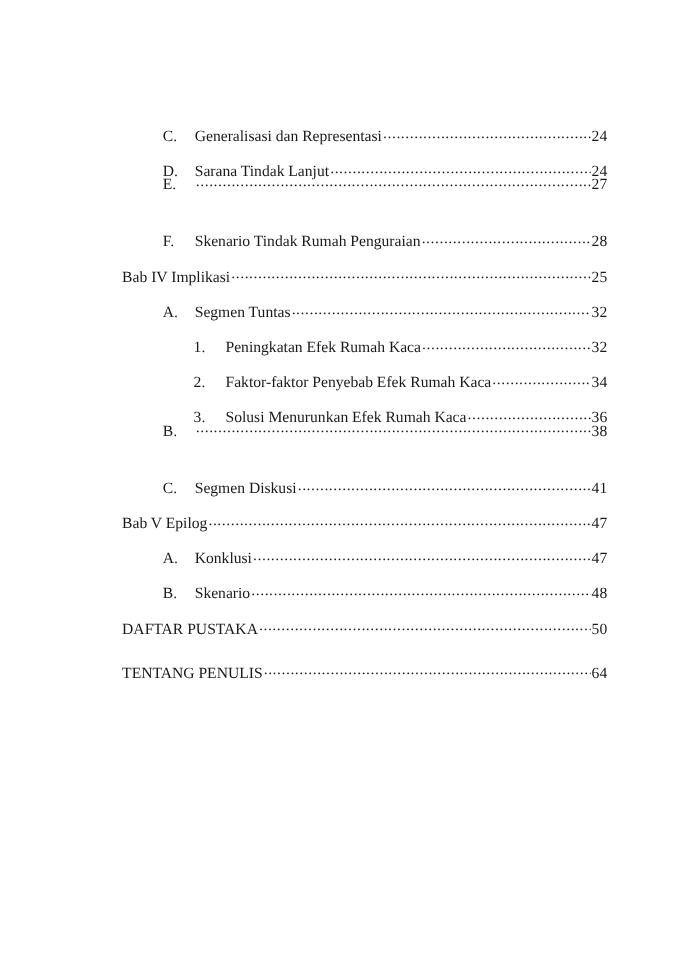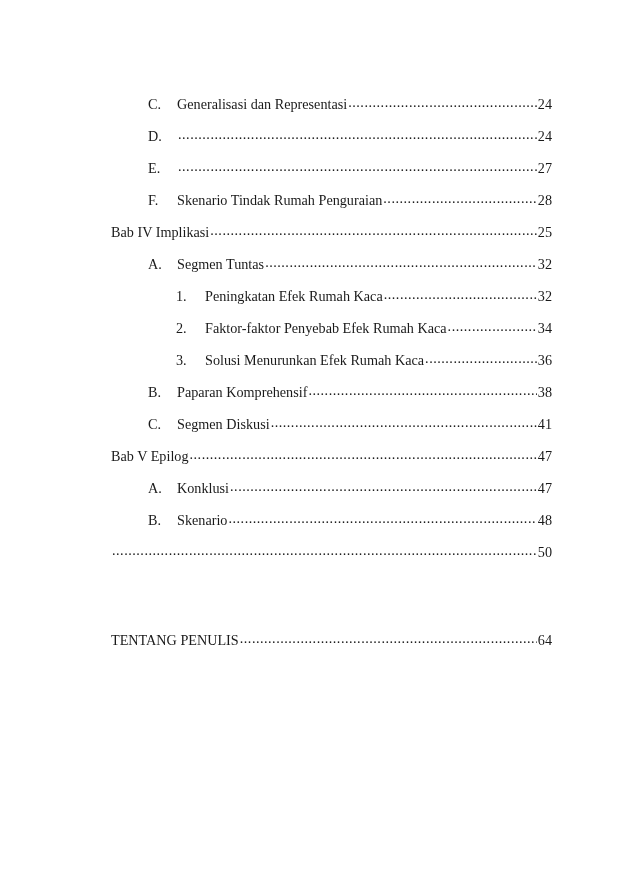--- a/index.html
+++ b/index.html
@@ -6,37 +6,38 @@
     body { width: 625px; height: 869px; position: relative; overflow: hidden;
       font-family: "Liberation Serif", "DejaVu Serif", serif; color: #1a1a1a; font-size: 14.2px; }
     .page { position: absolute; left: 0; top: 0; width: 625px; height: 869px; background: #fff; }
     .toc-row { position: absolute; right: 73px; height: 20px; display: flex; align-items: baseline; white-space: nowrap; line-height: 20px; }
     .toc-row.lvl0 { left: 111px; }
     .toc-row.lvl1 { left: 148px; }
     .toc-row.lvl2 { left: 176px; }
     .num { display: inline-block; flex: 0 0 auto; }
     .lvl1 .num { width: 29px; }
     .lvl2 .num { width: 29px; }
-    .title { flex: 0 0 auto; }
+    .title { flex: 0 0 auto; margin-top: 20px; }
     .leader { flex: 1 1 auto; overflow: hidden; margin: 0 1px; position: relative; height: 14px; }
     .leader::after { content: "................................................................................................................................................................................................................"; position: absolute; left: 0; bottom: -3px; letter-spacing: 0.5px; white-space: nowrap; }
     .page-no { flex: 0 0 auto; text-align: left; }
   </style>
 </head>
 <body>
 
 <div class="page">
   <div class="toc-row lvl1" style="top:94px">
     <span class="num">C.</span>
     <span class="title">Generalisasi dan Representasi</span>
     <span class="leader"></span>
     <span class="page-no">24</span>
   </div>
   <div class="toc-row lvl1" style="top:126px">
     <span class="num">D.</span>
+    <span class="title">Sarana Tindak Lanjut</span>
     <span class="leader"></span>
     <span class="page-no">24</span>
   </div>
   <div class="toc-row lvl1" style="top:158px">
     <span class="num">E.</span>
     <span class="leader"></span>
     <span class="page-no">27</span>
   </div>
   <div class="toc-row lvl1" style="top:190px">
     <span class="num">F.</span>
@@ -68,21 +69,20 @@
     <span class="page-no">34</span>
   </div>
   <div class="toc-row lvl2" style="top:350px">
     <span class="num">3.</span>
     <span class="title">Solusi Menurunkan Efek Rumah Kaca</span>
     <span class="leader"></span>
     <span class="page-no">36</span>
   </div>
   <div class="toc-row lvl1" style="top:382px">
     <span class="num">B.</span>
-    <span class="title">Paparan Komprehensif</span>
     <span class="leader"></span>
     <span class="page-no">38</span>
   </div>
   <div class="toc-row lvl1" style="top:414px">
     <span class="num">C.</span>
     <span class="title">Segmen Diskusi</span>
     <span class="leader"></span>
     <span class="page-no">41</span>
   </div>
   <div class="toc-row lvl0" style="top:446px">
@@ -96,21 +96,22 @@
     <span class="leader"></span>
     <span class="page-no">47</span>
   </div>
   <div class="toc-row lvl1" style="top:510px">
     <span class="num">B.</span>
     <span class="title">Skenario</span>
     <span class="leader"></span>
     <span class="page-no">48</span>
   </div>
   <div class="toc-row lvl0" style="top:542px">
+    <span class="title">DAFTAR PUSTAKA</span>
     <span class="leader"></span>
     <span class="page-no">50</span>
   </div>
-  <div class="toc-row lvl0" style="top:630px">
+  <div class="toc-row lvl0" style="top:582px">
     <span class="title">TENTANG PENULIS</span>
     <span class="leader"></span>
     <span class="page-no">64</span>
   </div>
 </div>
 
 </body></html>

